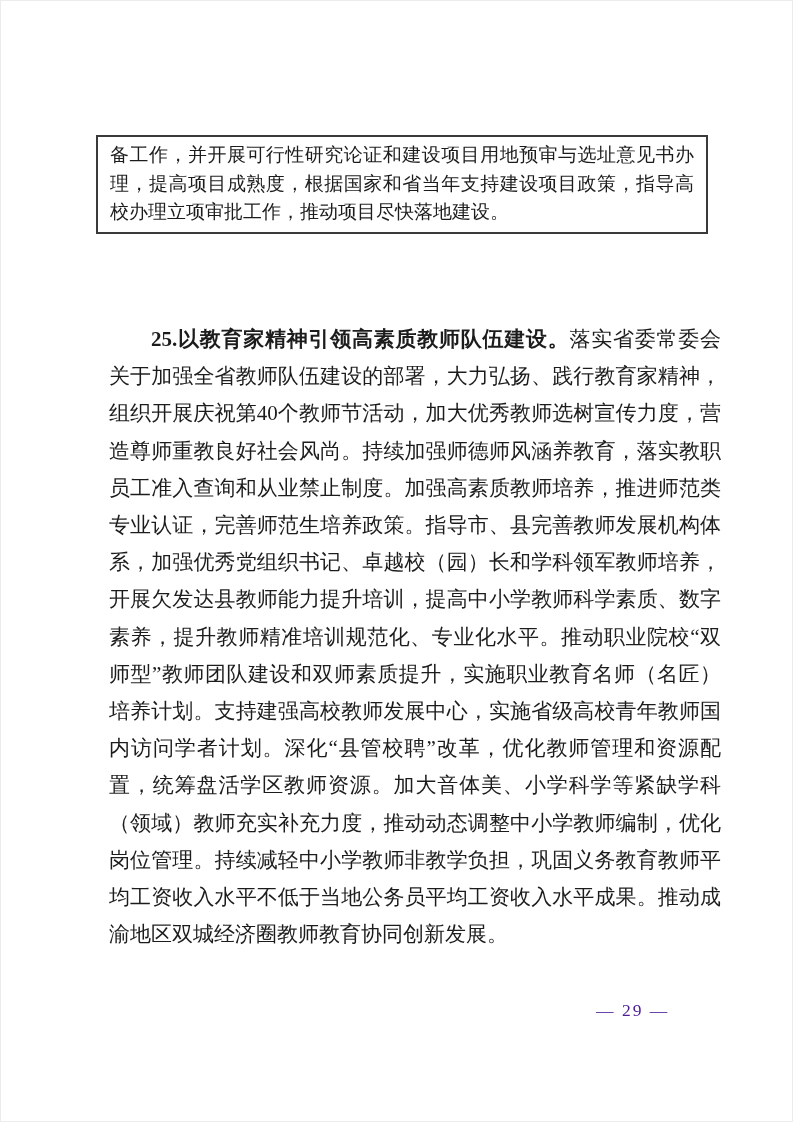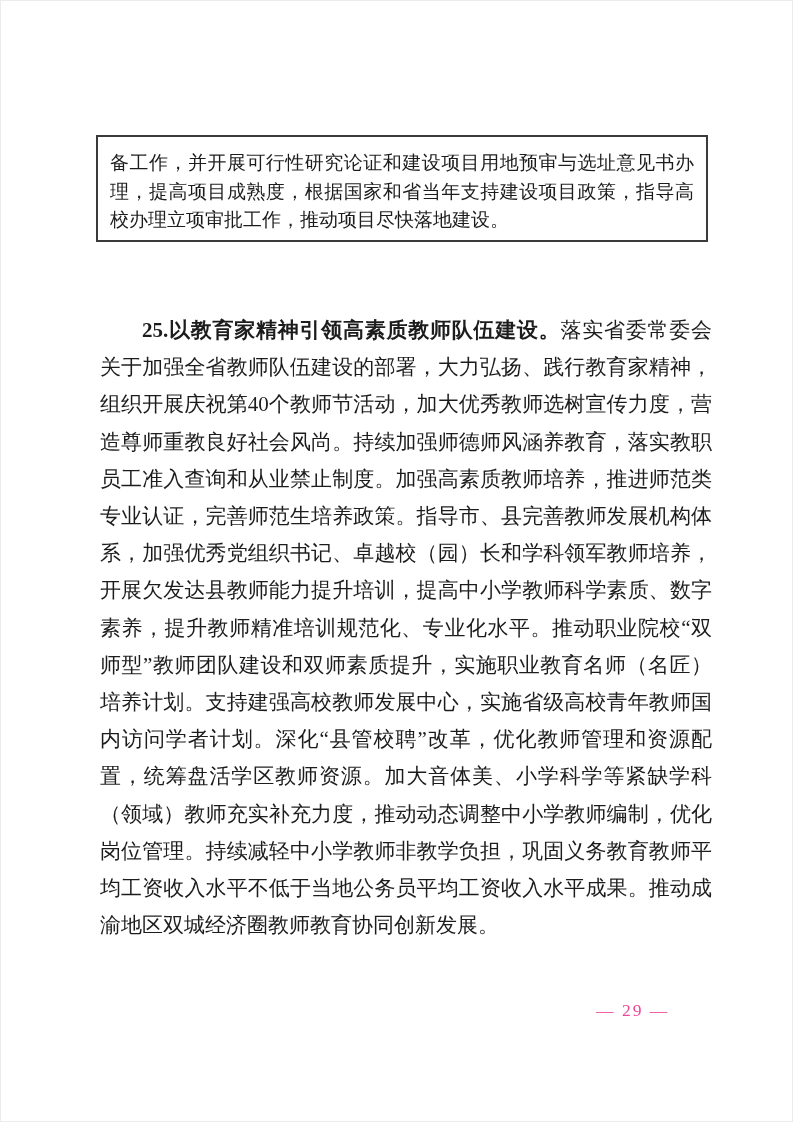--- a/index.html
+++ b/index.html
@@ -18,54 +18,54 @@
     font-family: "Liberation Serif", "DejaVu Serif", serif;
     color: #1c1c1c;
   }
   .callout {
     position: absolute;
     left: 95px;
     top: 134px;
     width: 612px;
     box-sizing: border-box;
     border: 2px solid #3a3a3a;
-    padding: 12px 12px 5px 12px;
+    padding: 4px 12px 5px 12px;
     font-size: 19px;
     line-height: 28.5px;
     text-align: justify;
     text-justify: inter-ideograph;
   }
   .callout p {
     margin: 0;
   }
   .callout .effect {
     text-indent: 2em;
   }
   .bold {
     font-weight: 700;
   }
   .body-para {
     position: absolute;
     left: 95px;
     top: 307px;
     width: 612px;
-    margin: 4px;
+    margin: 13px;
     font-size: 21px;
     line-height: 37.2px;
     text-align: justify;
     text-justify: inter-ideograph;
     text-indent: 2em;
   }
   .page-num {
     position: absolute;
     left: 595px;
     top: 999px;
     font-size: 17.5px;
     letter-spacing: 2px;
-    color: #ec4899;
+    color: #4c1d95;
     white-space: nowrap;
   }
 </style>
 </head>
 <body>
 
 <div class="page">
 
   <div class="callout">
     <p><span>备工作，并开展可行性研究论证和建设项目用地预审与选址意见书办理，提高项目成熟度，根据国家和省当年支持建设项目政策，指导高校办理立项审批工作，推动项目尽快落地建设。</span></p>

